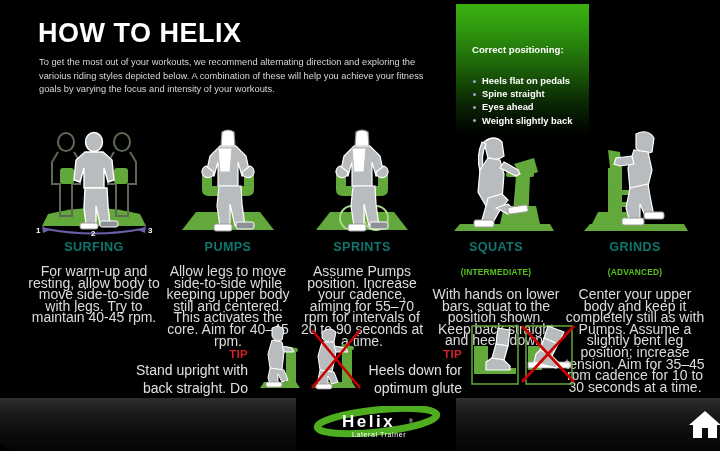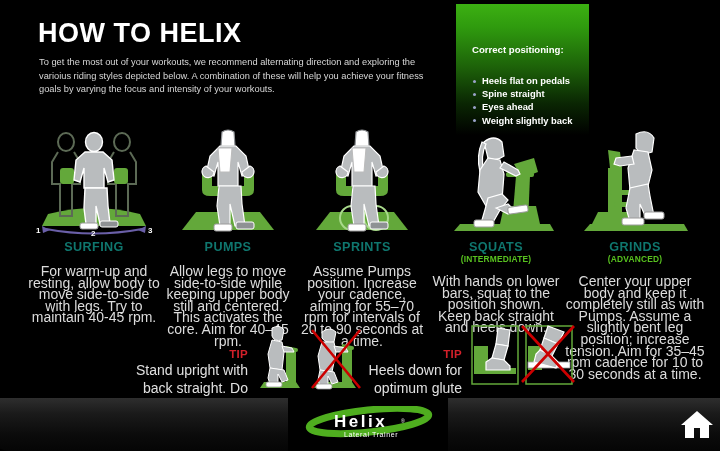--- a/index.html
+++ b/index.html
@@ -100,21 +100,21 @@
     font-weight: bold;
     color: #0f766e;
     letter-spacing: 0.4px;
     margin-top: 2px;
   }
   .card .level {
     font-size: 8.4px;
     font-weight: bold;
     color: #58c21f;
     letter-spacing: 0.2px;
-    margin-top: 0;
+    margin-top: 13px;
   }
   .card p {
     font-size: 14px;
     line-height: 11.6px;
     color: #dcdcdc;
     margin-top: 12px;
     padding: 0 4px;
   }
 
   
@@ -139,21 +139,21 @@
     color: #e0e0e0;
   }
   .tip .tipart {
     position: absolute;
     top: -4px;
   }
 
   
   .botbar {
     position: absolute;
-    left: 8px; top: 398px;
+    left: 16px; top: 398px;
     width: 632px; height: 53px;
   }
   .bb-left, .bb-right {
     position: absolute;
     top: 0;
     height: 53px;
     background: linear-gradient(to bottom, #2e2e2e 0%, #1a1a1a 30%, #0b0b0b 70%, #050505 100%);
   }
   .bb-left  { left: -20px;  width: 300px; border-radius: 0 0 0 22px; }
   .bb-right { left: 440px;  width: 300px; border-radius: 0 0 22px 0; }

